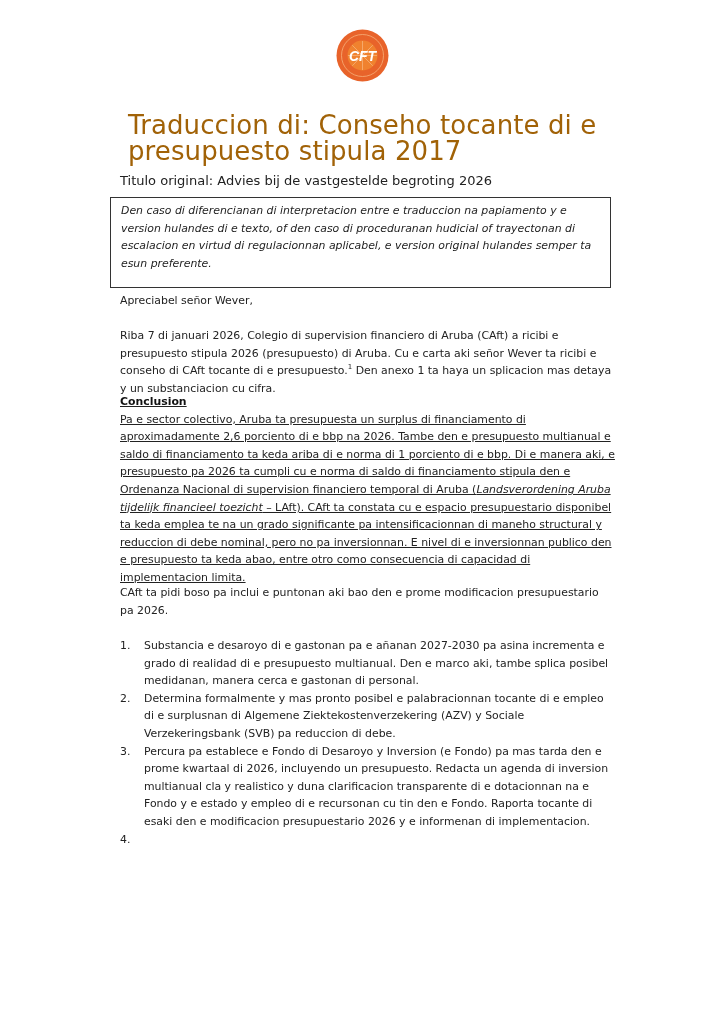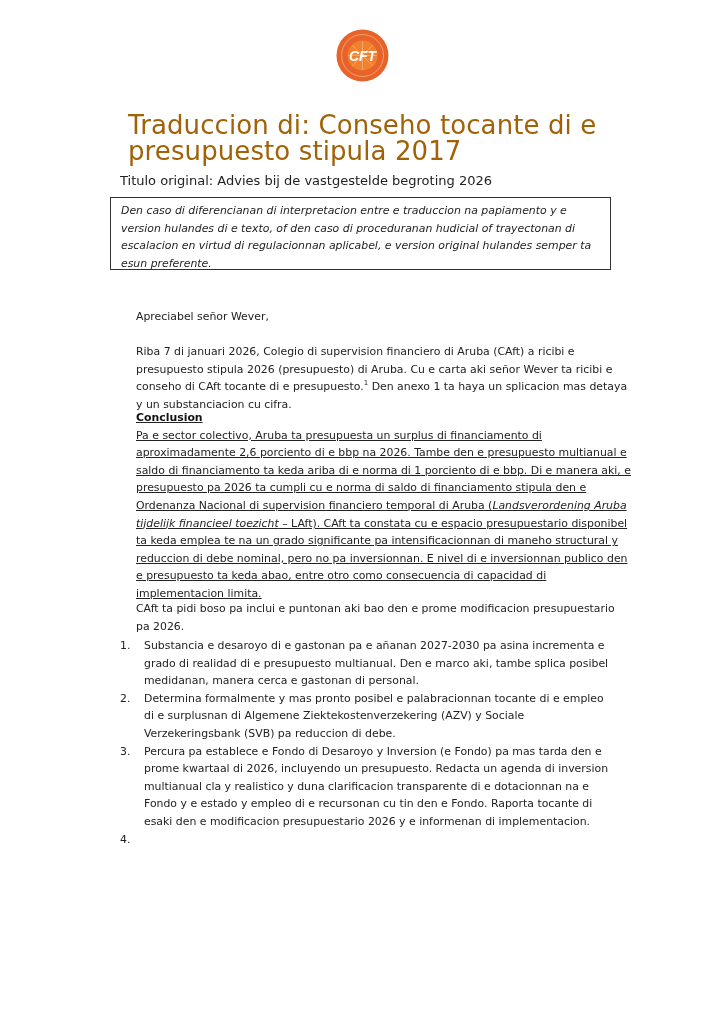--- a/index.html
+++ b/index.html
@@ -14,26 +14,26 @@
     position: absolute; left: 120px; top: 104px; width: 500px;
     font-size: 26px; line-height: 26px; font-weight: normal; color: #a16207;
     margin: 8px; letter-spacing: 0.1px;
   }
   .subtitle {
     position: absolute; left: 120px; top: 174px;
     font-size: 13px; line-height: 14px; color: #222;
   }
   .disclaimer {
     position: absolute; left: 110px; top: 197px; width: 479px; height: 61px;
-    border: 1.3px solid #333; padding: 4px 10px 6px 10px;
+    border: 1.3px solid #333; padding: 4px 10px 24px 10px;
     font-style: italic; font-size: 10.9px; line-height: 17.5px; color: #222;
   }
   .para {
     position: absolute; left: 120px; width: 495px;
-    font-size: 10.9px; line-height: 17.6px; color: #222; margin: 16px;
+    font-size: 10.9px; line-height: 17.6px; color: #222; margin: 0;
   }
   .heading { font-weight: bold; color: #111; display: block; }
   sup { font-size: 7px; vertical-align: 5px; line-height: 0; }
   ol.steps {
     position: absolute; left: 120px; top: 624px; width: 495px;
     margin: 0; padding: 0; list-style: none;
     font-size: 10.9px; line-height: 17.6px; color: #222;
   }
   ol.steps li { position: relative; padding-left: 24px; }
   ol.steps li .num { position: absolute; left: 0; top: 0; }

